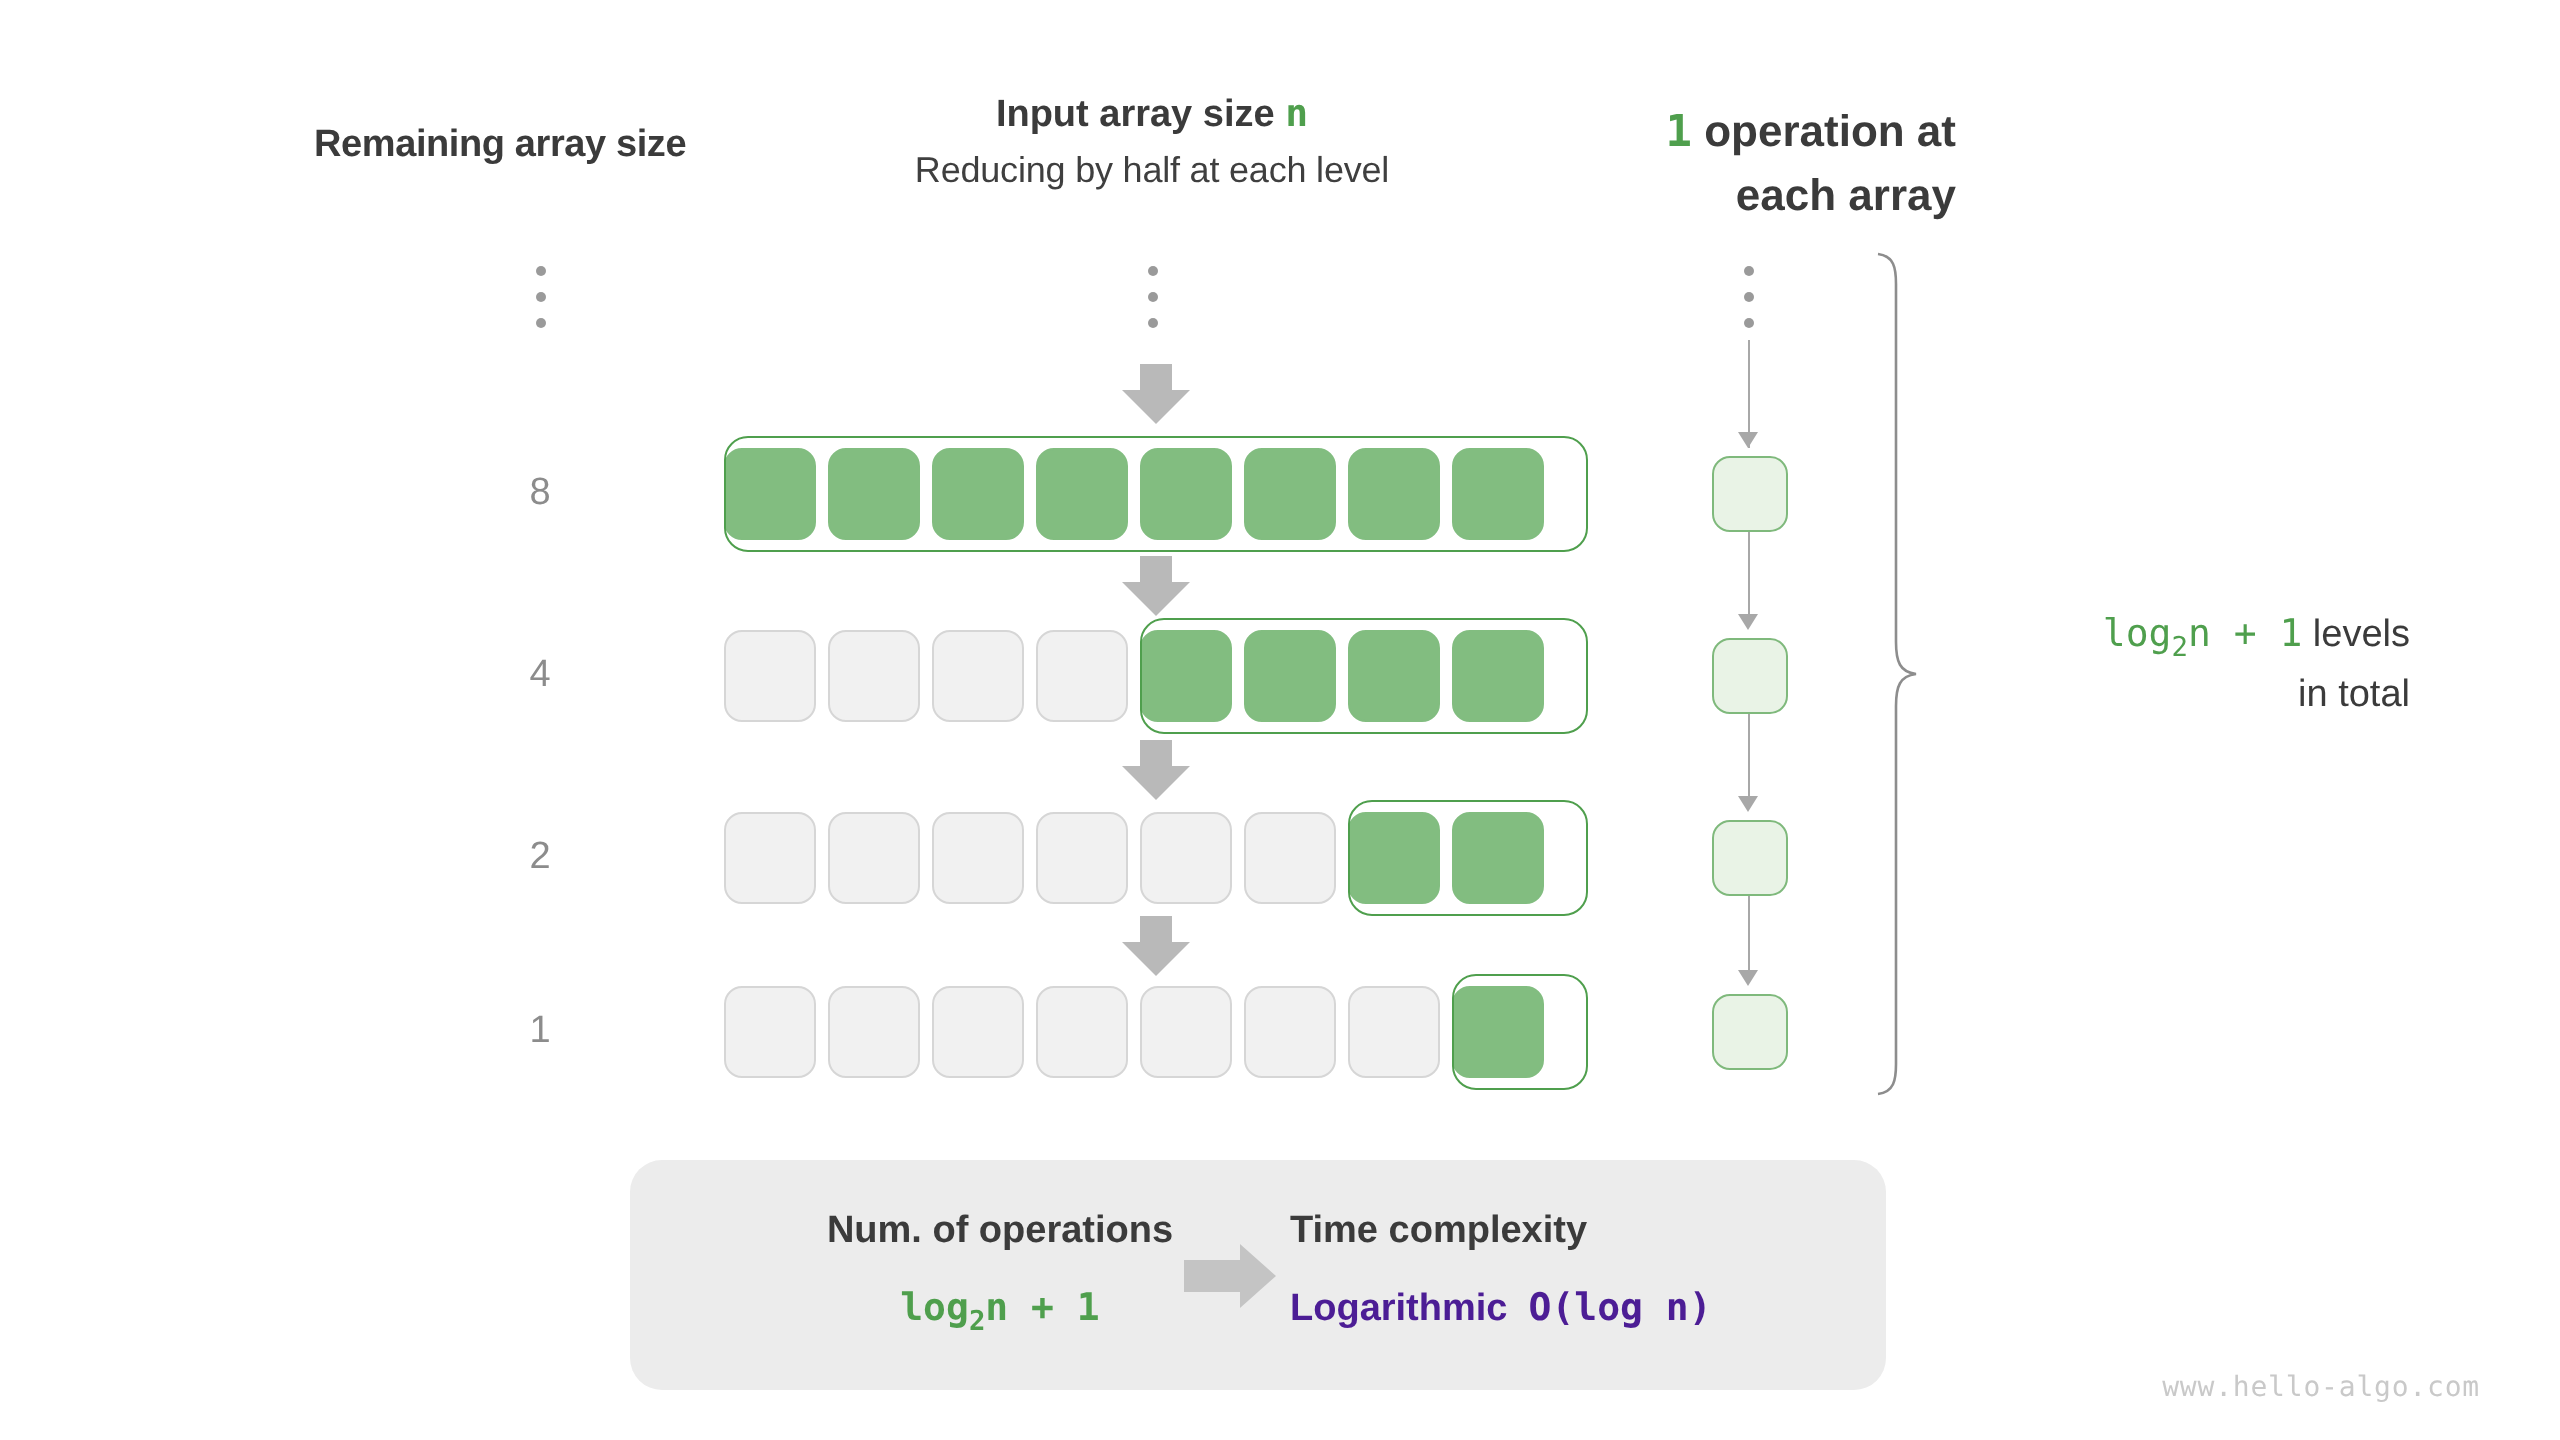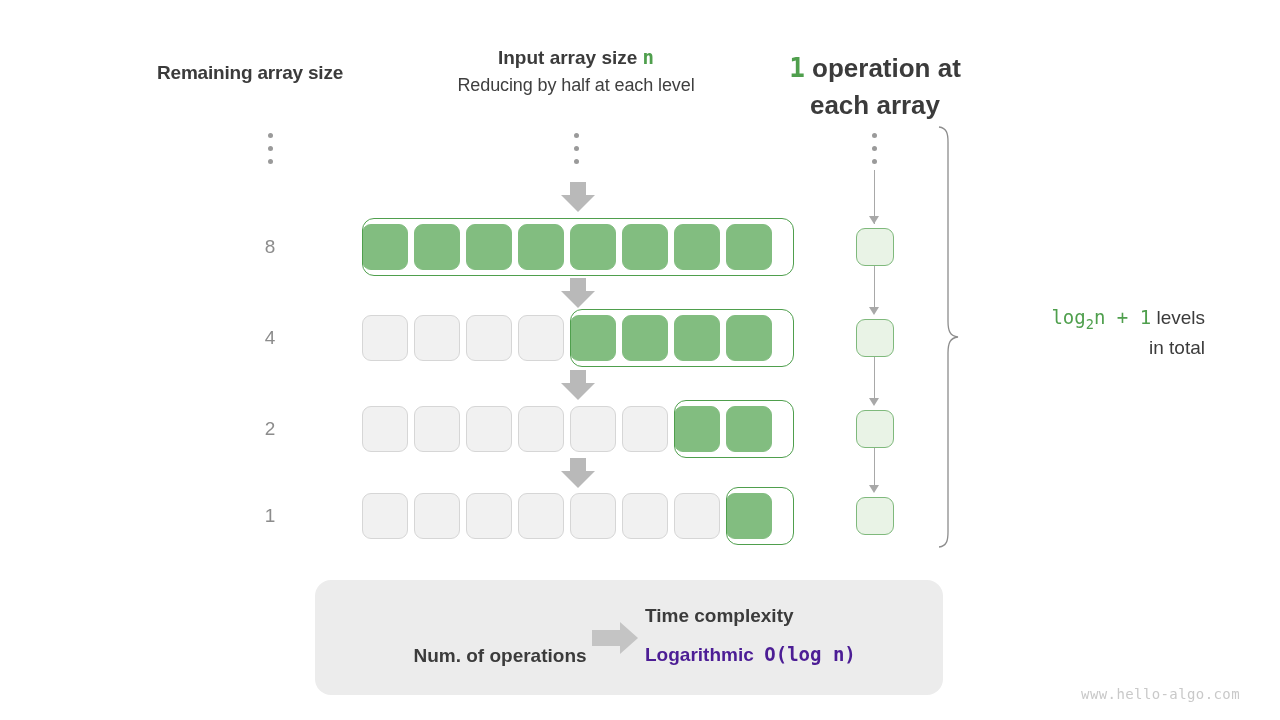--- a/index.html
+++ b/index.html
@@ -9,21 +9,21 @@
     position:relative;overflow:hidden;
     -webkit-font-smoothing:antialiased;
   }
   .stage{position:absolute;inset:0;}
 
   
   .hdr{position:absolute;font-weight:bold;color:#3b3b3b;}
   #hdr-left{left:157px;top:62px;font-size:19px;letter-spacing:-0.2px;}
   #hdr-mid{left:393px;top:46px;width:366px;text-align:center;font-size:19px;}
   #hdr-mid .sub{font-weight:normal;font-size:18px;color:#3f3f3f;margin-top:6px;letter-spacing:-0.1px;}
-  #hdr-right{left:772px;top:50px;width:206px;text-align:center;font-size:26px;line-height:1.42;}
+  #hdr-right{left:772px;top:50px;width:206px;text-align:right;font-size:22px;line-height:1.42;}
   .mono{font-family:"DejaVu Sans Mono","Liberation Mono",monospace;}
   .green{color:#4f9f4d;}
   .teal{color:#4c1d95;}
 
   
   .dots{position:absolute;display:flex;flex-direction:column;align-items:center;gap:8px;}
   .dots i{display:block;width:5px;height:5px;border-radius:50%;background:#9a9a9a;}
   #dots-left{left:268px;top:133px;}
   #dots-mid{left:574px;top:133px;}
   #dots-right{left:872px;top:133px;}
@@ -53,21 +53,21 @@
 
   
   #brace{position:absolute;left:936px;top:126px;}
   #levels-note{position:absolute;left:975px;top:303px;width:230px;text-align:right;
       font-size:19px;color:#3b3b3b;line-height:1.5;}
   #levels-note .l2{display:block;}
   sub{font-size:0.72em;}
 
   
   #summary{position:absolute;left:315px;top:580px;width:628px;height:115px;background:#ececec;border-radius:16px;}
-  #sum-left{position:absolute;left:40px;top:25px;width:290px;text-align:center;margin-top:40px;}
+  #sum-left{position:absolute;left:40px;top:25px;width:290px;text-align:center;}
   #sum-right{position:absolute;left:330px;top:25px;width:270px;text-align:left;}
   .sum-title{font-size:19px;font-weight:bold;color:#3b3b3b;}
   .sum-val{margin-top:16px;font-size:19px;font-weight:bold;}
   #sum-arrow{position:absolute;left:277px;top:42px;width:56px;height:32px;}
   #sum-arrow .stem{position:absolute;left:0;top:8px;width:30px;height:16px;background:#c4c4c4;}
   #sum-arrow .head{position:absolute;left:28px;top:0;width:0;height:0;
       border-top:16px solid transparent;border-bottom:16px solid transparent;border-left:18px solid #c4c4c4;}
 
   
   #watermark{position:absolute;right:40px;bottom:18px;color:#c9c9c9;font-size:14px;letter-spacing:0.4px;margin-top:29px;}
@@ -196,20 +196,21 @@
   </svg>
 
   <div id="levels-note">
     <span class="mono green"><span>log</span><sub>2</sub><span>n + 1</span></span><span> levels</span>
     <span class="l2">in total</span>
   </div>
 
   <div id="summary">
     <div id="sum-left">
       <div class="sum-title">Num. of operations</div>
+      <div class="sum-val mono green"><span>log</span><sub>2</sub><span>n + 1</span></div>
     </div>
 
     <div id="sum-arrow">
       <div class="stem"></div>
         <div class="head"></div>
     </div>
 
     <div id="sum-right">
       <div class="sum-title">Time complexity</div>
       <div class="sum-val teal"><span>Logarithmic</span>&nbsp;&nbsp;<span class="mono">O(log n)</span></div>

